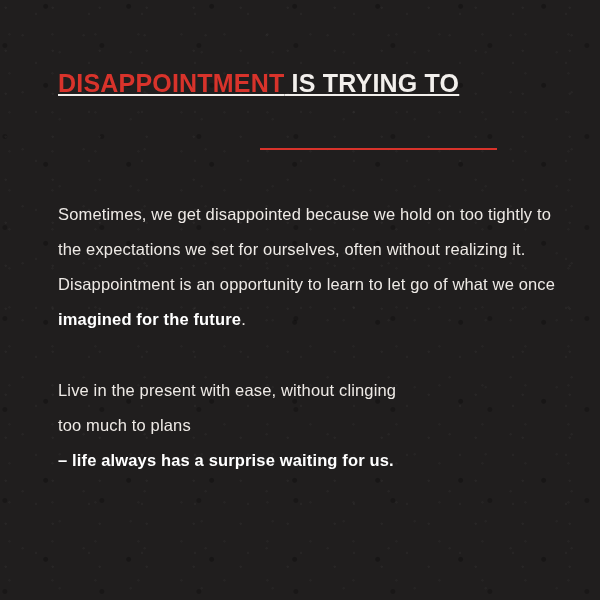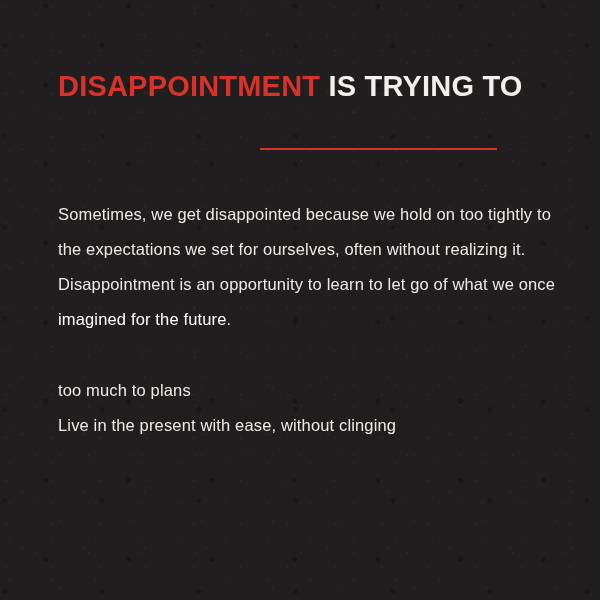--- a/index.html
+++ b/index.html
@@ -28,25 +28,26 @@
       radial-gradient(circle at 5% 50%, rgba(0,0,0,0.22) 0 2px, transparent 3px);
     background-size: 47px 43px, 61px 57px, 53px 49px, 71px 67px, 43px 39px, 83px 79px, 97px 91px;
     box-sizing: border-box;
     padding: 0 58px;
   }
   #headline {
     position: absolute;
     top: 66px;
     left: 58px;
     right: 50px;
-    font-size: 29px;
+    font-size: 25px;
     font-weight: bold;
     line-height: 1.42;
     letter-spacing: 0.2px;
     color: #f2efec;
+    text-decoration: underline;
   }
   .hl-accent {
     color: #d8332b;
   }
   #underline {
     position: absolute;
     top: 148px;
     left: 260px;
     width: 237px;
     height: 2px;
@@ -62,21 +63,21 @@
     color: #eeeae6;
     font-size: 16.5px;
     line-height: 2.13;
     font-weight: 400;
     letter-spacing: 0.15px;
   }
   .para.second {
     margin-top: 36px;
   }
   .strong {
-    font-weight: normal;
+    font-weight: bold;
     color: #ffffff;
   }
   .nowrap-line {
     display: block;
   }
 </style>
 </head>
 <body>
 
 <div id="card">
@@ -84,18 +85,19 @@
   <div id="headline">
     <span class="hl-accent">DISAPPOINTMENT</span><span> IS TRYING TO</span><br>
   </div>
 
   <div id="underline"></div>
 
   <div id="body-copy">
     <p class="para first"><span>Sometimes, we get disappointed because we hold on too tightly to the expectations we set for ourselves, often without  realizing it. Disappointment is an opportunity to learn to let go of what we once </span><span class="strong">imagined for the future</span><span>.</span></p>
 
     <p class="para second">
+      <span class="nowrap-line">Live in the present with ease,  without clinging</span>
       <span class="nowrap-line">too much to plans</span>
-      <span class="nowrap-line">Live in the present with ease,  without clinging</span>
+      <span class="nowrap-line"><span class="strong">– </span><span class="strong">life always has a surprise waiting for us.</span></span>
     </p>
   </div>
 
 </div>
 
 </body></html>

